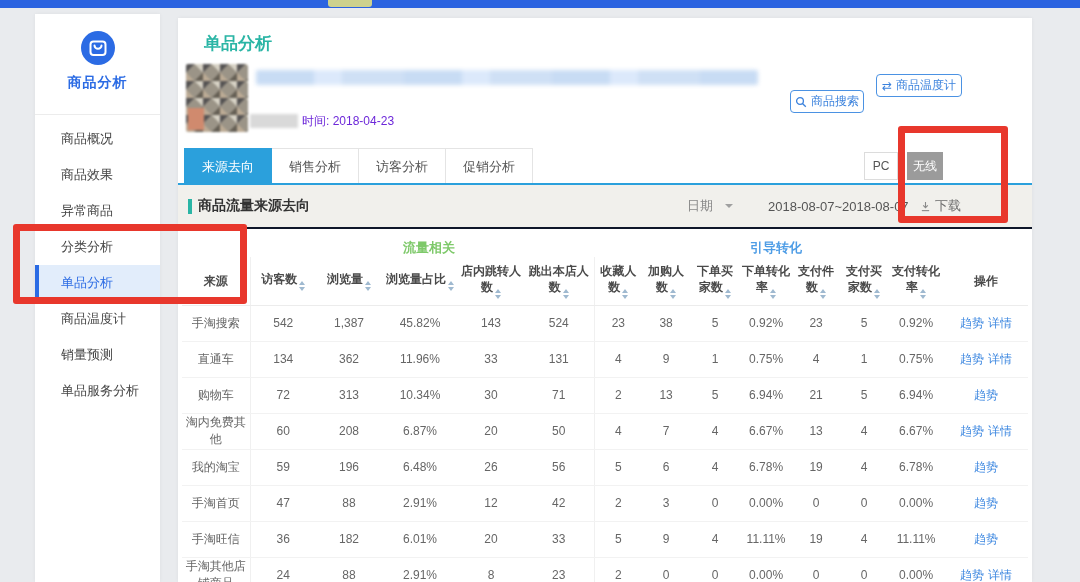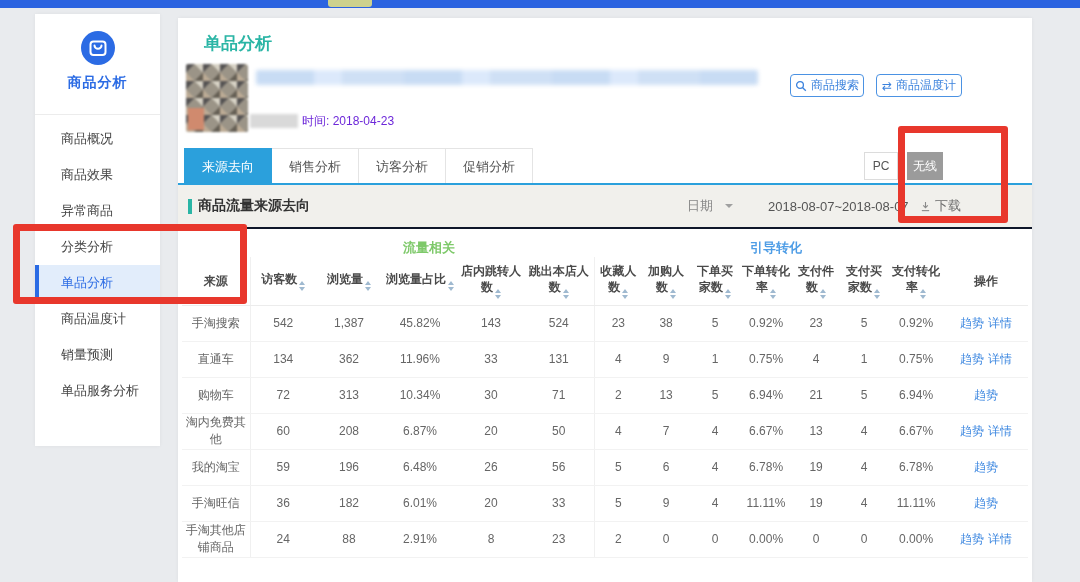--- a/index.html
+++ b/index.html
@@ -5,21 +5,21 @@
   * { margin:0; padding:0; box-sizing:border-box; }
   html,body { width:1080px; height:582px; overflow:hidden;
     font-family:"Liberation Sans","DejaVu Sans",sans-serif;
     background:#e9ebee; position:relative; }
 
   
   .topbar { position:absolute; left:0; top:0; width:1080px; height:8px; background:#2b63e0; z-index:5; }
   .topbar-pill { position:absolute; left:328px; top:0; width:44px; height:7px; background:#cdd18d; border-radius:0 0 3px 3px; }
 
   
-  .sidebar { position:absolute; left:35px; top:14px; width:125px; height:432px; background:#fff; box-shadow:0 0 4px rgba(0,0,0,.05); }
+  .sidebar { position:absolute; left:35px; top:14px; width:125px; height:568px; background:#fff; box-shadow:0 0 4px rgba(0,0,0,.05); }
   .brand { padding:16px 0 12px; text-align:center; }
   .brand svg { display:block; margin:0 auto 8px; }
   .brand-label { color:#2b6be4; font-size:14px; font-weight:bold; letter-spacing:1px; }
   .side-divider { height:1px; background:#ececec; margin:10px 0 6px; }
   .side-item { position:relative; height:36px; line-height:36px; padding-left:26px; font-size:13px; color:#444; cursor:pointer; }
   .side-item.active { background:#e2edfb; color:#2b6be4; }
   .side-item.active::before { content:""; position:absolute; left:0; top:0; width:4px; height:36px; background:#2b6be4; }
 
   
   .card { position:absolute; left:178px; top:18px; width:854px; height:564px; background:#fff; box-shadow:0 0 4px rgba(0,0,0,.05); }
@@ -35,21 +35,21 @@
     background-size:17px 17px; filter:blur(1.2px); overflow:hidden; }
   .product-img .patch { position:absolute; left:2px; bottom:2px; width:16px; height:22px; background:#d08a6e; }
   .title-blur { position:absolute; left:78px; top:52px; width:502px; height:15px; border-radius:2px;
     background:repeating-linear-gradient(90deg,#c8dcf4 0 58px,#dcE9fb 58px 86px,#cfe0f5 86px 148px);
     filter:blur(2px); }
   .time-blur { position:absolute; left:72px; top:96px; width:48px; height:14px; background:#d9d9d9; filter:blur(1.5px); }
   .time-text { position:absolute; left:124px; top:95px; font-size:12px; color:#6d28d9; }
 
   .outline-btn { position:absolute; height:23px; border:1px solid #4b92e3; border-radius:4px; background:#fff;
     color:#3b82dd; font-size:12px; display:flex; align-items:center; justify-content:center; gap:4px; cursor:pointer; }
-  .btn-search { left:612px; top:56px; width:74px; }
+  .btn-search { left:612px; top:72px; width:74px; }
   .btn-thermo { left:698px; top:56px; width:86px; }
   .swap-glyph { font-size:12px; line-height:1; }
 
   
   .tabs { position:absolute; left:6px; top:130px; display:flex; }
   .tab { height:36px; line-height:36px; padding:0 17px; font-size:13px; color:#555; background:#fff;
     border:1px solid #e4e4e4; border-bottom:none; border-left:none; cursor:pointer; }
   .tab:first-child { border-left:1px solid #e4e4e4; }
   .tab.active { background:#2ba0dc; color:#fff; border-color:#2ba0dc; }
   .tab-underline { position:absolute; left:0; top:165px; width:854px; height:2px; background:#2ba0dc; }
@@ -326,20 +326,36 @@
             <td>5</td>
             <td>6</td>
             <td>4</td>
             <td>6.78%</td>
             <td>19</td>
             <td>4</td>
             <td>6.78%</td>
             <td><a>趋势</a></td>
           </tr>
           <tr>
+            <td class="sep">手淘首页</td>
+            <td>47</td>
+            <td>88</td>
+            <td>2.91%</td>
+            <td>12</td>
+            <td class="sep">42</td>
+            <td>2</td>
+            <td>3</td>
+            <td>0</td>
+            <td>0.00%</td>
+            <td>0</td>
+            <td>0</td>
+            <td>0.00%</td>
+            <td><a>趋势</a></td>
+          </tr>
+          <tr>
             <td class="sep">手淘旺信</td>
             <td>36</td>
             <td>182</td>
             <td>6.01%</td>
             <td>20</td>
             <td class="sep">33</td>
             <td>5</td>
             <td>9</td>
             <td>4</td>
             <td>11.11%</td>

